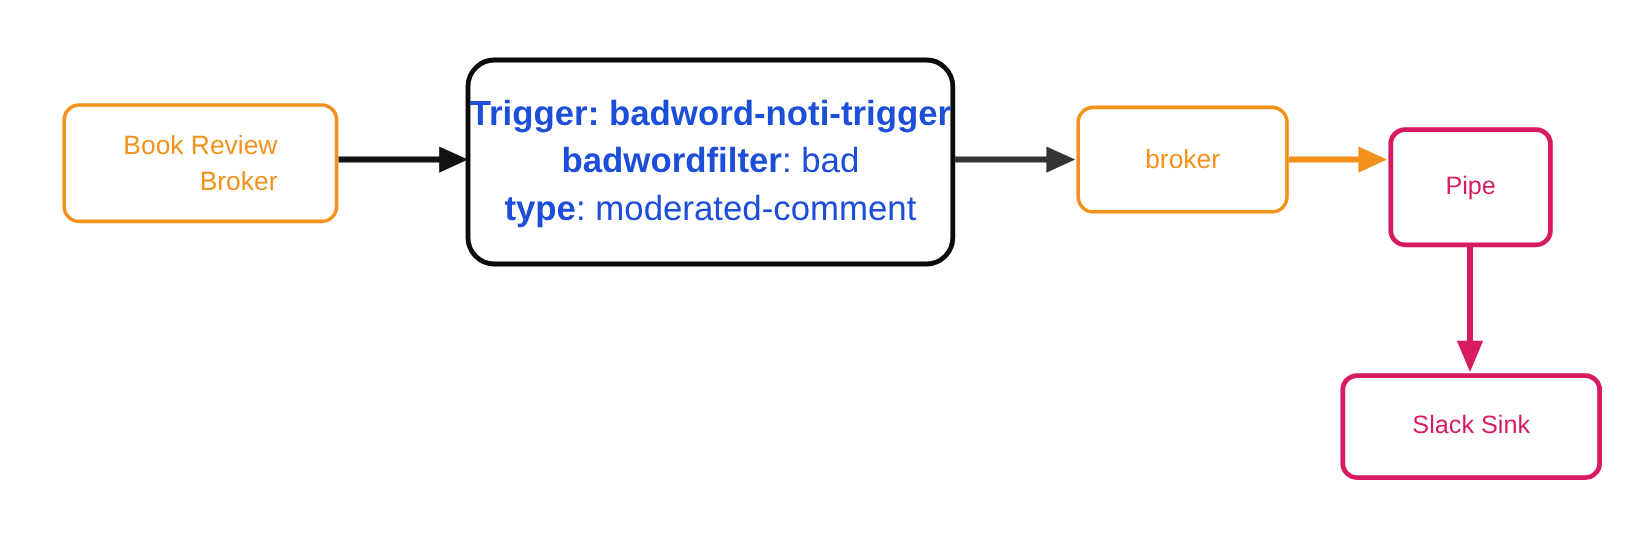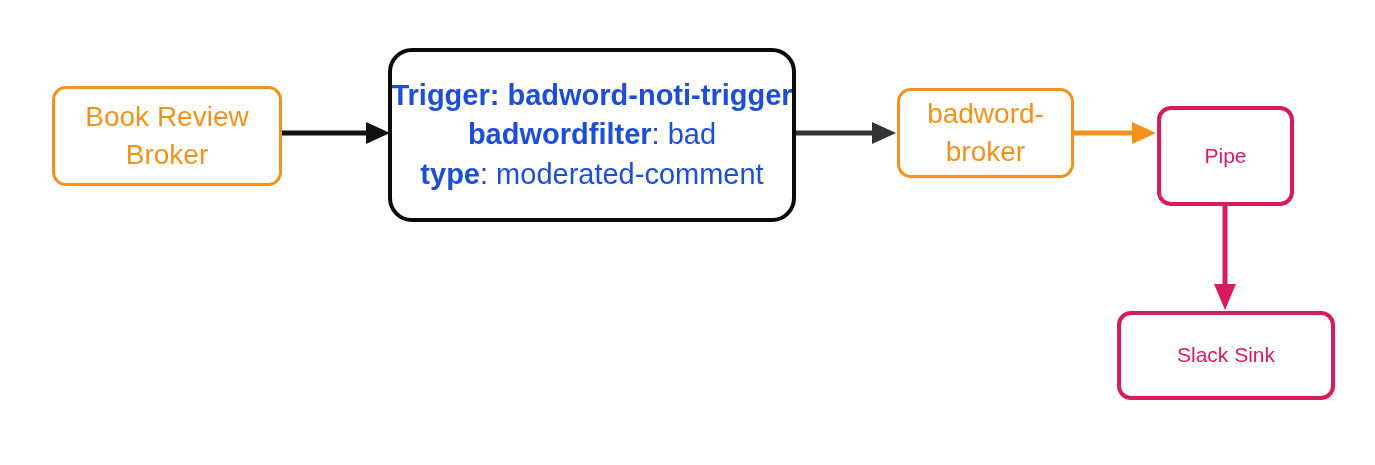--- a/index.html
+++ b/index.html
@@ -23,21 +23,22 @@
     align-items: center;
     justify-content: center;
     text-align: center;
     line-height: 1.35;
   }
   
   .node-broker {
     border: 3px solid #F2921D;
     border-radius: 14px;
     color: #F2921D;
-    font-size: 28px;
+    font-size: 22px;
+    text-align: right;
   }
   
   .node-trigger {
     border: 4px solid #0b0b0b;
     border-radius: 24px;
     color: #1d4ed8;
     font-size: 29px;
     padding: 8px 14px;
     flex-direction: column;
   }
@@ -98,21 +99,20 @@
     <div class="line">
       <span class="k">badwordfilter</span><span>: bad</span>
     </div>
     <div class="line">
       <span class="k">type</span><span>: moderated-comment</span>
     </div>
   </div>
 
   <div class="node node-broker" style="left:897px; top:88px; width:177px; height:90px;">
     <div class="node-label">
-      <div>badword-</div>
       <div>broker</div>
     </div>
   </div>
 
   <div class="node node-pink" style="left:1157px; top:86px; width:137px; height:100px;margin-top:20px;">
     <span class="node-label">Pipe</span>
   </div>
 
   <div class="node node-pink" style="left:1117px; top:311px; width:218px; height:89px;">
     <span class="node-label">Slack Sink</span>

